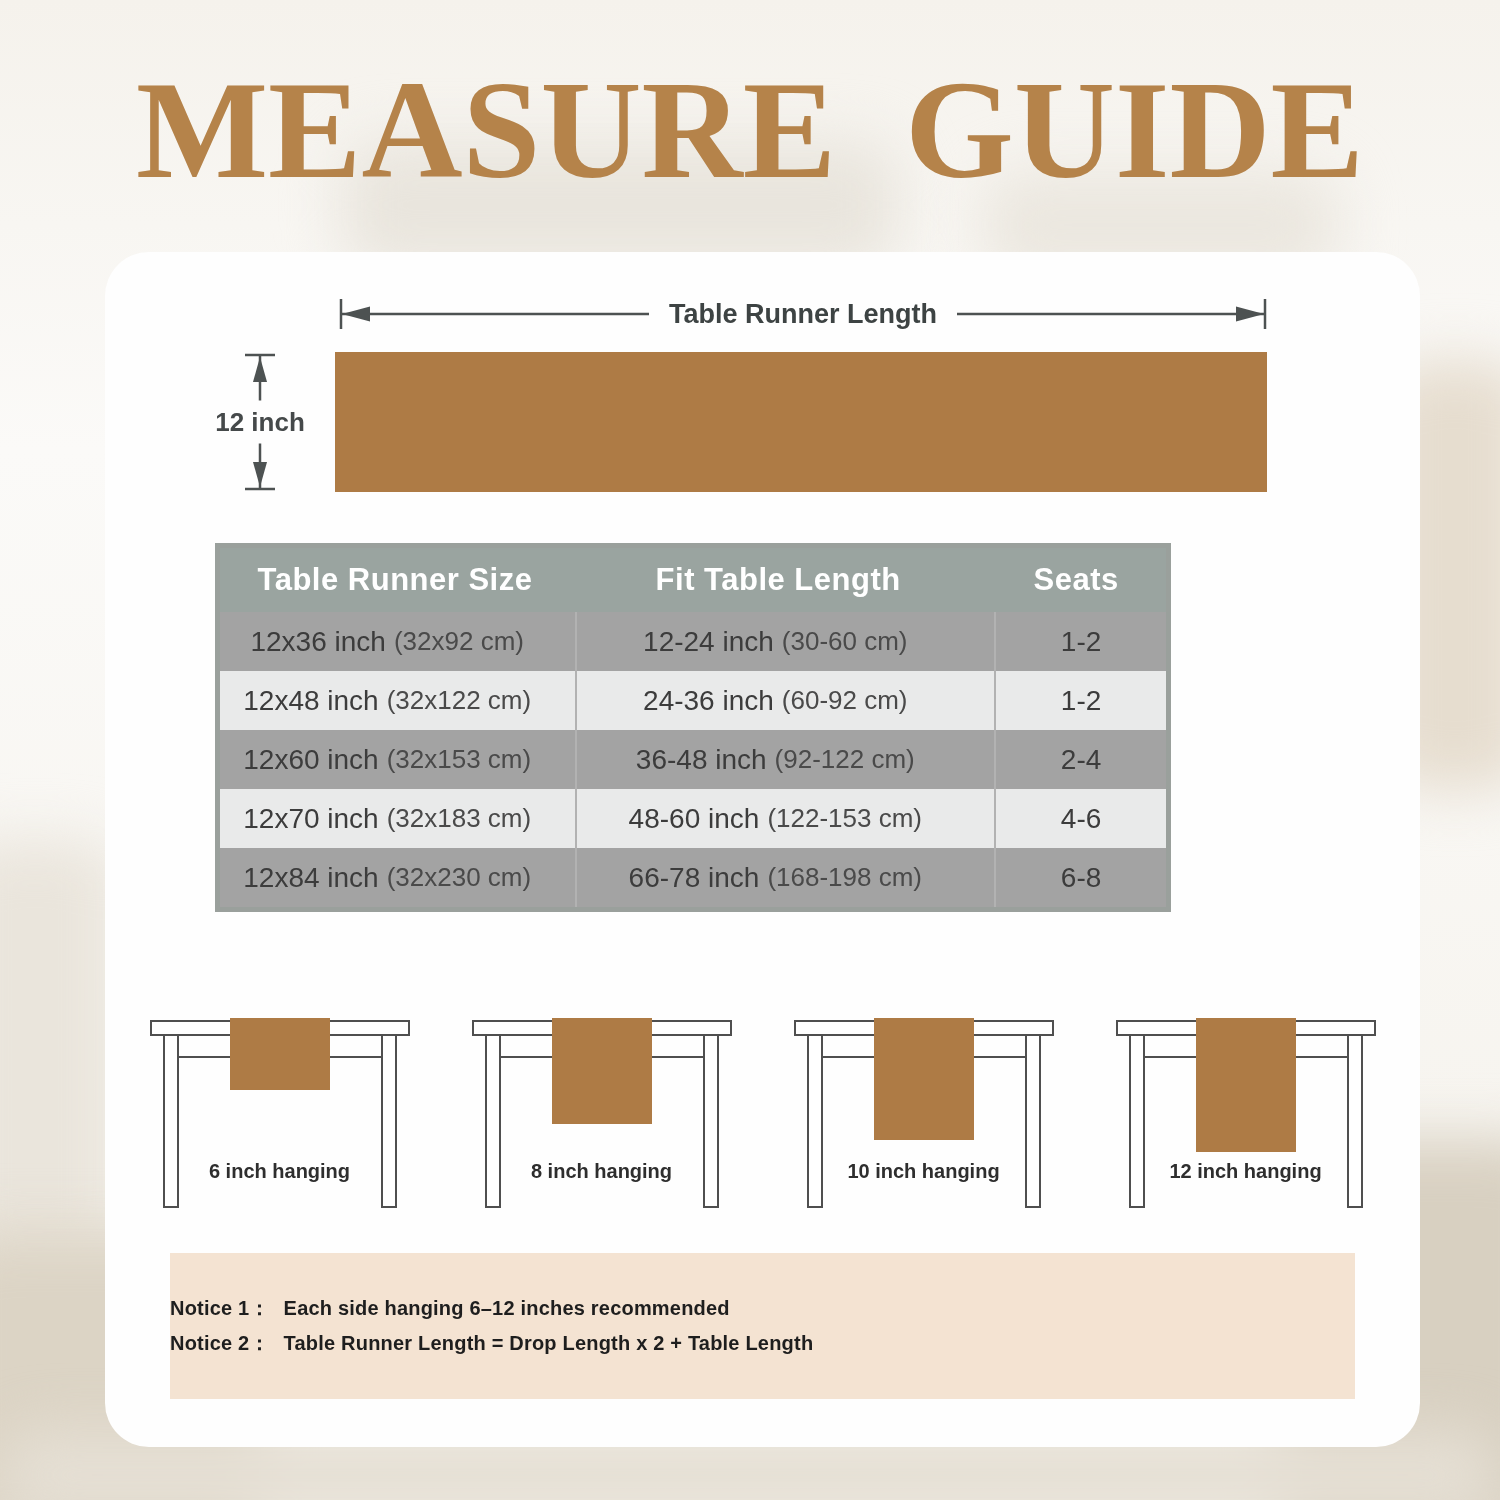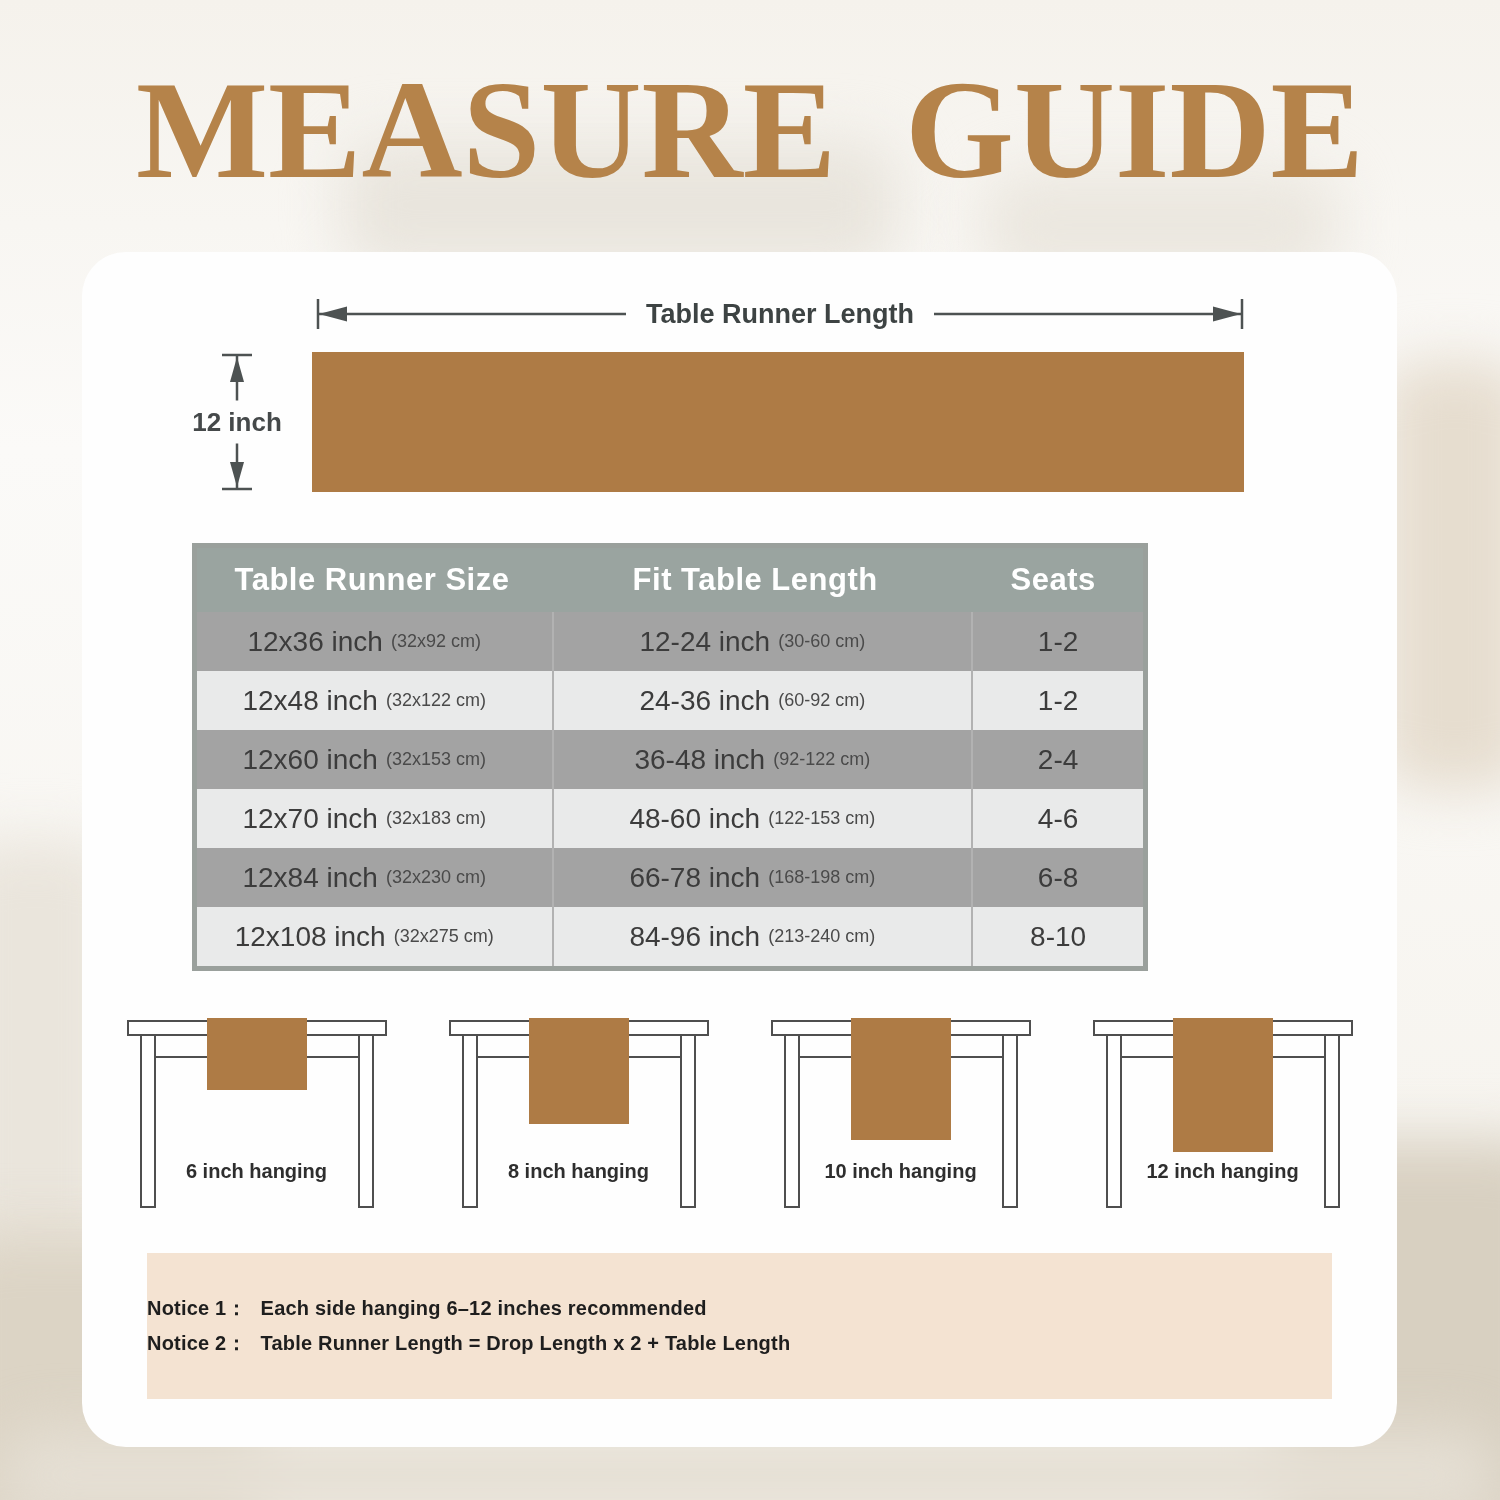--- a/index.html
+++ b/index.html
@@ -12,21 +12,21 @@
   .blob.b3{left:-50px;top:840px;width:170px;height:420px;background:#eae5dc;}
   .blob.b4{left:-60px;top:1230px;width:320px;height:320px;background:#dcd4c5;}
   .blob.b5{left:1280px;top:1140px;width:280px;height:400px;background:#d8d0c1;}
   .blob.b6{left:0px;top:1430px;width:1500px;height:90px;background:#e5dfd4;}
   .blob.b7{left:980px;top:170px;width:360px;height:110px;background:#ebe7df;}
 
   .page-title{position:absolute;left:0;right:0;top:56px;text-align:center;
     font-family:"Liberation Serif",serif;font-weight:bold;font-size:140px;line-height:1.05;
     color:#b5834a;letter-spacing:0px;word-spacing:34px;}
 
-  .card{position:absolute;left:82px;top:252px;width:1315px;height:1195px;
+  .card{position:absolute;left:105px;top:252px;width:1315px;height:1195px;
     background:#fefefe;border-radius:44px;}
 
   
   .dim-h{position:absolute;left:233px;top:42px;width:930px;height:40px;}
   .dim-h svg{position:absolute;left:0;top:0;}
   .dim-h .dim-label{position:absolute;left:50%;top:50%;transform:translate(-50%,-50%);
     background:#fefefe;padding:0 20px;font-size:27px;font-weight:bold;color:#3d4343;white-space:nowrap;}
 
   
   .runner-rect{position:absolute;left:230px;top:100px;width:932px;height:140px;background:#ae7b45;}
@@ -42,21 +42,21 @@
   .thead{display:flex;background:#9aa4a0;height:64px;align-items:center;}
   .thead .hc{color:#ffffff;font-weight:bold;font-size:31px;text-align:center;letter-spacing:0.5px;}
   .trow{display:flex;height:59px;align-items:center;background:#a3a3a3;}
   .trow.alt{background:#e9eaea;}
   .c1{width:37%;text-align:center;}
   .c2{width:44%;text-align:center;}
   .c3{width:19%;text-align:center;}
   .trow .c2,.trow .c3{border-left:2px solid #b2b2b2;align-self:stretch;display:flex;align-items:center;justify-content:center;box-sizing:border-box;margin-left:21px;}
   .trow .c1{align-self:stretch;display:flex;align-items:center;justify-content:center;}
   .cell-main{font-size:28px;color:#3c3c3c;}
-  .cell-sub{font-size:18px;color:#4a4a4a;margin-left:8px;}
+  .cell-sub{font-size:26px;color:#4a4a4a;margin-left:8px;}
 
   
   .hang-row{position:absolute;left:0;right:0;top:768px;display:flex;justify-content:center;gap:62px;}
   .mini-table{position:relative;width:260px;height:192px;}
   .mt-top{position:absolute;left:0;right:0;top:0;height:16px;border:2px solid #4f4f4f;background:#ffffff;box-sizing:border-box;}
   .mt-leg{position:absolute;top:16px;bottom:4px;width:16px;border:2px solid #4f4f4f;border-top:none;background:#ffffff;box-sizing:border-box;}
   .mt-leg.l{left:13px;} .mt-leg.r{right:13px;}
   .mt-apron{position:absolute;left:29px;right:29px;top:36px;height:2px;background:#4f4f4f;}
   .mt-runner{position:absolute;left:50%;transform:translateX(-50%);top:-2px;width:100px;background:#ae7b45;}
   .mt-runner.h6{height:72px;} .mt-runner.h8{height:106px;} .mt-runner.h10{height:122px;} .mt-runner.h12{height:134px;}
@@ -177,33 +177,20 @@
             <span class="cell-sub">(32x230 cm)</span>
           </div>
         <div class="c2">
             <span class="cell-main">66-78 inch</span>
             <span class="cell-sub">(168-198 cm)</span>
           </div>
         <div class="c3">
             <span class="cell-main">6-8</span>
           </div>
       </div>
-      <div class="trow alt">
-        <div class="c1">
-            <span class="cell-main">12x108 inch</span>
-            <span class="cell-sub">(32x275 cm)</span>
-          </div>
-        <div class="c2">
-            <span class="cell-main">84-96 inch</span>
-            <span class="cell-sub">(213-240 cm)</span>
-          </div>
-        <div class="c3">
-            <span class="cell-main">8-10</span>
-          </div>
-      </div>
     </div>
 
     <div class="hang-row">
       <div class="mini-table">
         <div class="mt-top"></div>
         <div class="mt-leg l"></div>
         <div class="mt-leg r"></div>
         <div class="mt-apron"></div>
         <div class="mt-runner h6"></div>
         <div class="mt-label">6 inch hanging</div>

